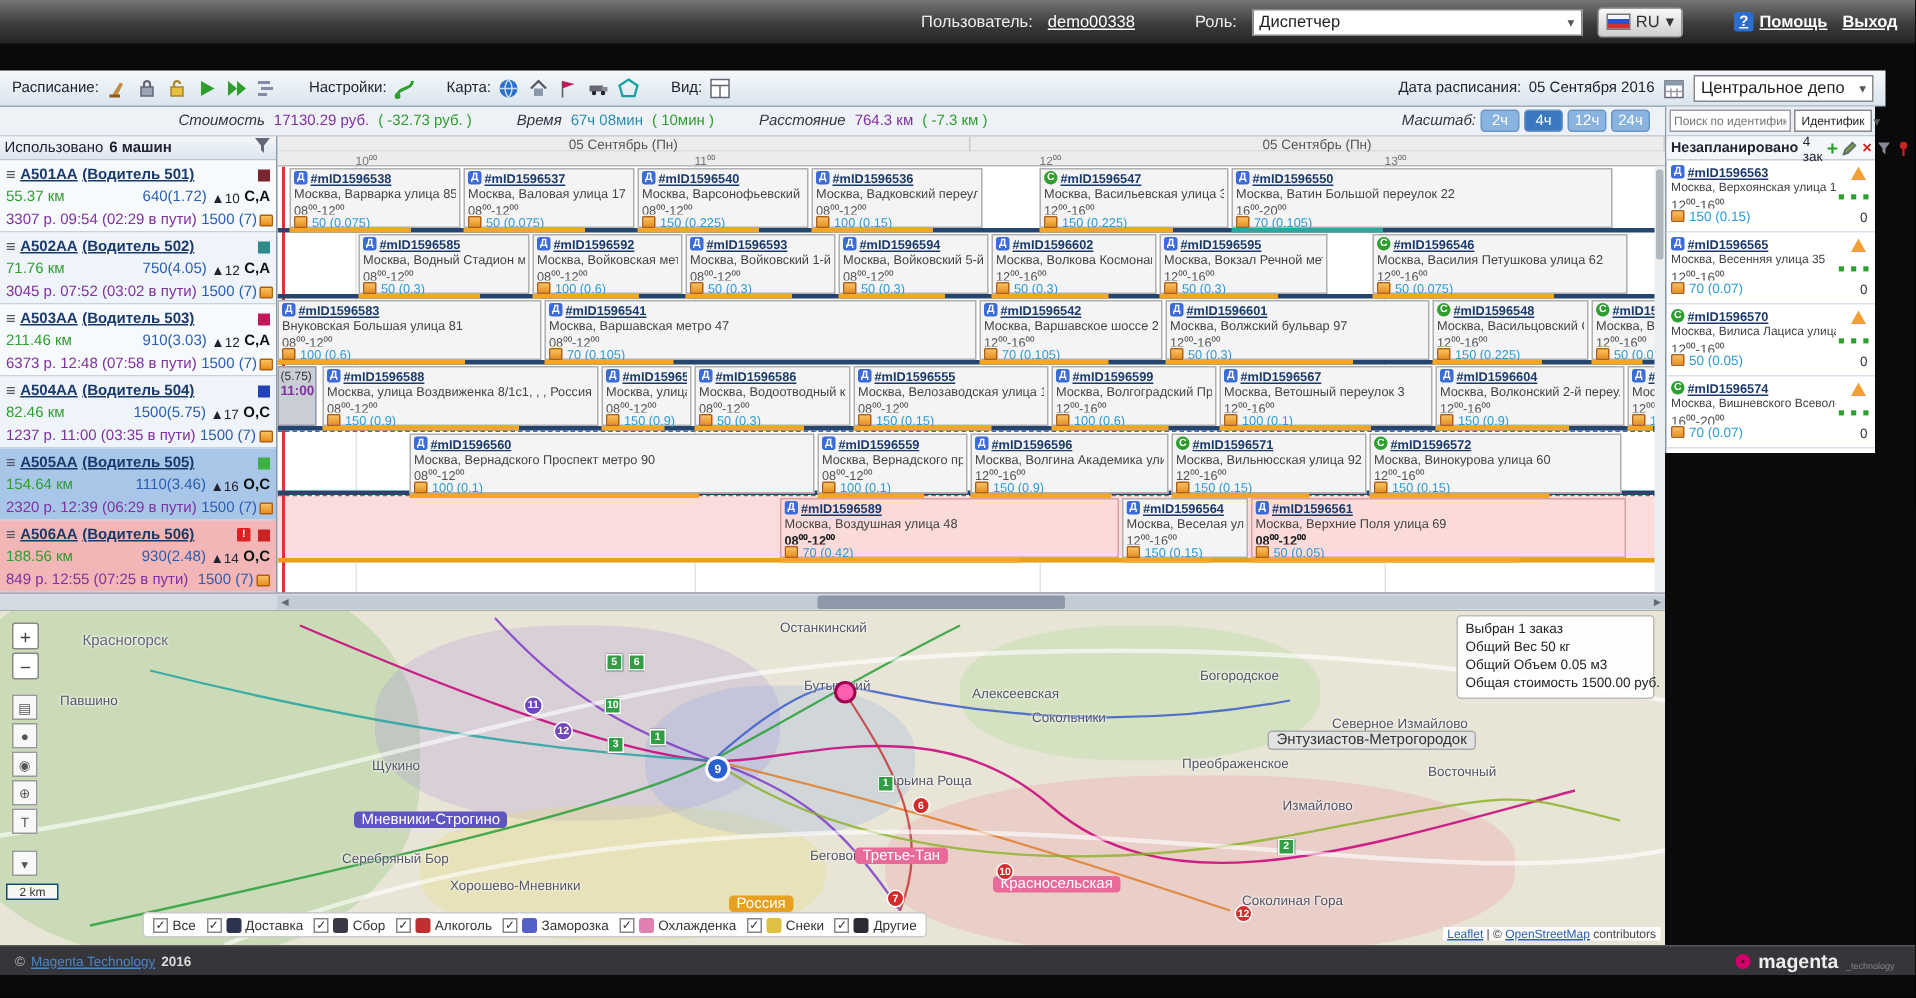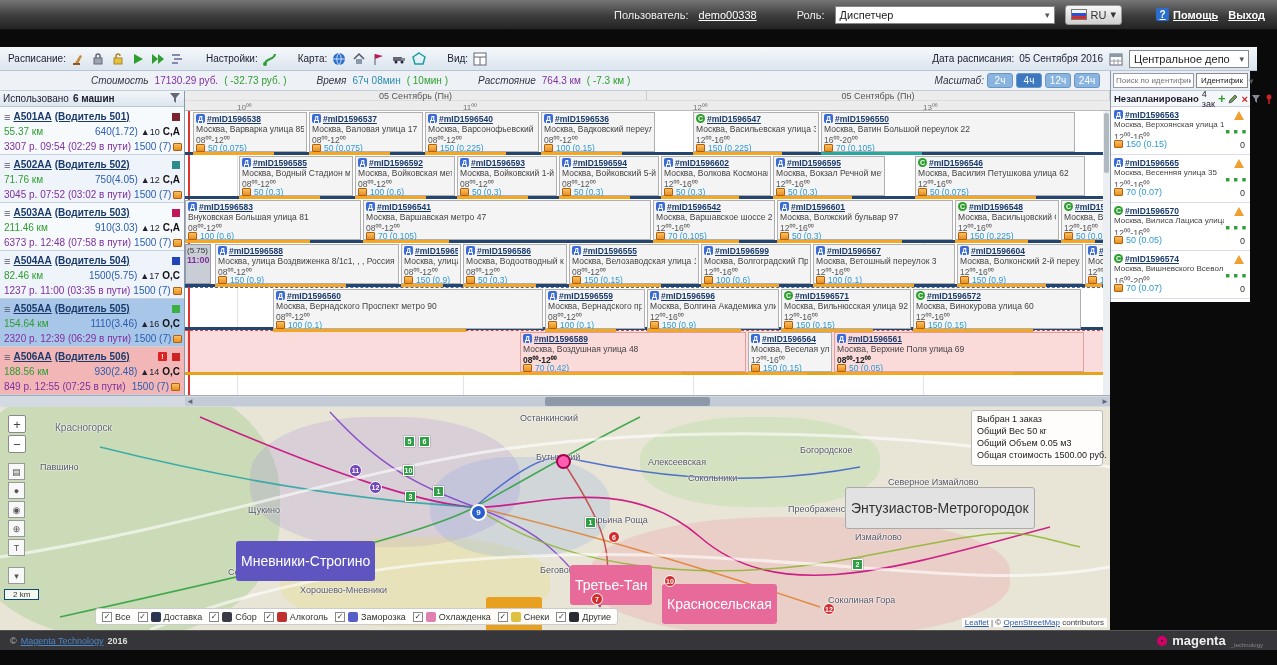--- a/index.html
+++ b/index.html
@@ -20,21 +20,21 @@
 
 .tabsrow{position:absolute;left:0;top:30px;width:1257px;height:17px;background:linear-gradient(#cfdce8,#a9bed2);border-bottom:1px solid #8aa0b5;display:flex;align-items:flex-end;padding-left:6px;gap:3px;font-size:11px}
 .tab{padding:1px 14px 0;color:#234;border:1px solid #97a9bb;border-bottom:none;border-radius:3px 3px 0 0;background:linear-gradient(#c4d4e2,#afc3d5)}
 .tab.active{background:#eef3f8;font-weight:bold;border-color:#7a8ea2}
 
 .toolrow{position:absolute;left:0;top:47px;width:1257px;height:24px;background:linear-gradient(#f4f8fb,#dbe5ee);border-bottom:1px solid #b8c6d4;display:flex;align-items:center;gap:4px;padding:0 8px;font-size:10px;color:#223}
 .tgap{width:12px}
 .ticon{width:16px;height:16px;display:inline-flex;align-items:center;justify-content:center;cursor:pointer}
 .toolrow .tright{margin-left:auto;display:flex;align-items:center;gap:5px}
 
-.sumrow{position:absolute;left:0;top:71px;width:1110px;height:20px;background:#eef2f6;border-bottom:1px solid #c5ced8;display:flex;align-items:center;font-size:10px;padding-left:91px;gap:6px;color:#334}
+.sumrow{position:absolute;left:0;top:71px;width:1110px;height:20px;background:#eef2f6;border-bottom:1px solid #c5ced8;display:flex;align-items:center;font-size:10px;padding-left:119px;gap:6px;color:#334}
 .slabel{font-style:italic;color:#334}
 .v-p{color:#8030a0}
 .v-b{color:#2e8bb0}
 .v-g{color:#2e9e2e}
 .scalegrp{margin-left:auto;display:flex;gap:3px;align-items:center;padding-right:10px}
 .scbtn{min-width:26px;text-align:center;background:#8ab4e0;color:#fff;border:1px solid #6b95c5;border-radius:3px;font-size:10px;padding:1px 3px;cursor:pointer}
 .scbtn.active{background:#3c78c0}
 
 .sidebar{position:absolute;left:0;top:91px;width:185px;height:304px;background:#fff;border-right:1px solid #8899aa;font-size:10px}
 .sb-head{height:16px;background:linear-gradient(#f2f6fa,#dde6ee);border-bottom:1px solid #b8c6d4;display:flex;align-items:center;padding:0 3px;gap:4px;color:#223}
@@ -102,21 +102,21 @@
 .ord{height:48px;border-bottom:1px solid #dde;position:relative;padding:2px 26px 2px 3px;cursor:pointer}
 .ord .caddr{font-size:8px}
 .ord .warn{position:absolute;right:6px;top:4px;width:0;height:0;border-left:5px solid transparent;border-right:5px solid transparent;border-bottom:9px solid #f0a030}
 .ord .dots{position:absolute;right:3px;top:21px;color:#2e9e2e;font-size:7px;letter-spacing:1px}
 .ord .zero{position:absolute;right:5px;top:33px;color:#333;font-size:9px}
 
 .map{position:absolute;left:0;top:407px;width:1110px;height:223px;background:#e8e5d6;overflow:hidden}
 .tint{position:absolute;border-radius:45%;z-index:0}
 .mlabel{position:absolute;font-size:9px;color:#556;white-space:nowrap;text-shadow:0 0 2px #fff,0 0 2px #fff;z-index:4}
 .mtown{font-size:10px;color:#667}
-.mbox{position:absolute;font-size:14px;padding:12px 5px;border-radius:3px;color:#fff;white-space:nowrap;z-index:5}
+.mbox{position:absolute;font-size:10px;padding:0 5px;border-radius:3px;color:#fff;white-space:nowrap;z-index:5}
 .mbox.purple{background:#5f55c0}
 .mbox.gray{background:#e2e2e2;color:#333;border:1px solid #aaa}
 .mbox.pink{background:#e86a9a}
 .mbox.orange{background:#e8a020}
 .mk{position:absolute;display:flex;align-items:center;justify-content:center;color:#fff;font-size:7px;font-weight:bold;z-index:6;cursor:pointer}
 .mk.sq{width:11px;height:11px;background:#2f9e44;border:1px solid #fff;box-shadow:0 0 1px #333}
 .mk.cp{width:13px;height:13px;border-radius:50%;background:#7048b8;border:1px solid #fff}
 .mk.cb{width:17px;height:17px;border-radius:50%;background:#2a5fd0;border:2px solid #fff;font-size:8px}
 .mk.pr{width:12px;height:12px;border-radius:50%;background:#d22c2c;border:1px solid #fff}
 .mk.selp{width:15px;height:15px;border-radius:50%;background:#ff5fae;border:2px solid #a00050}

